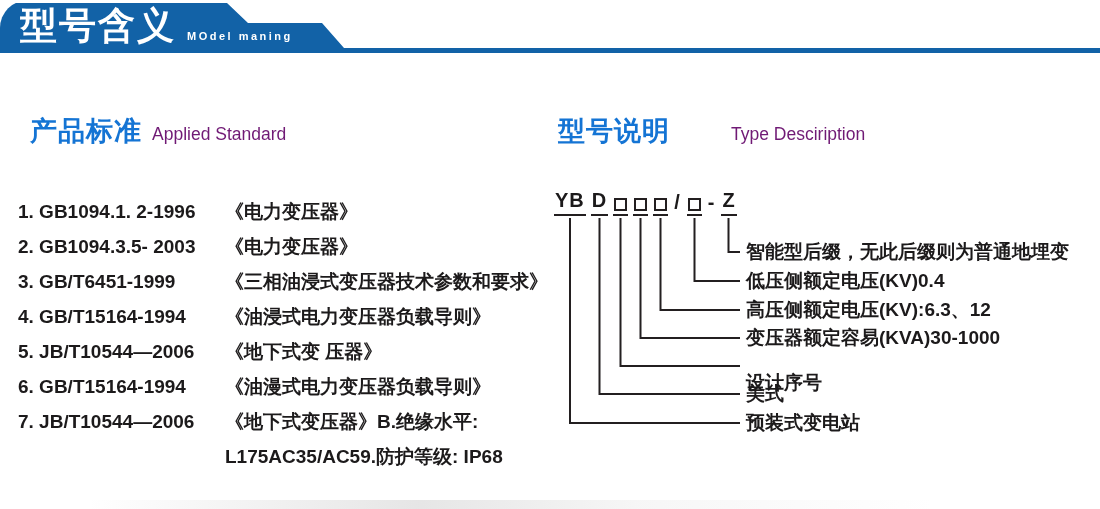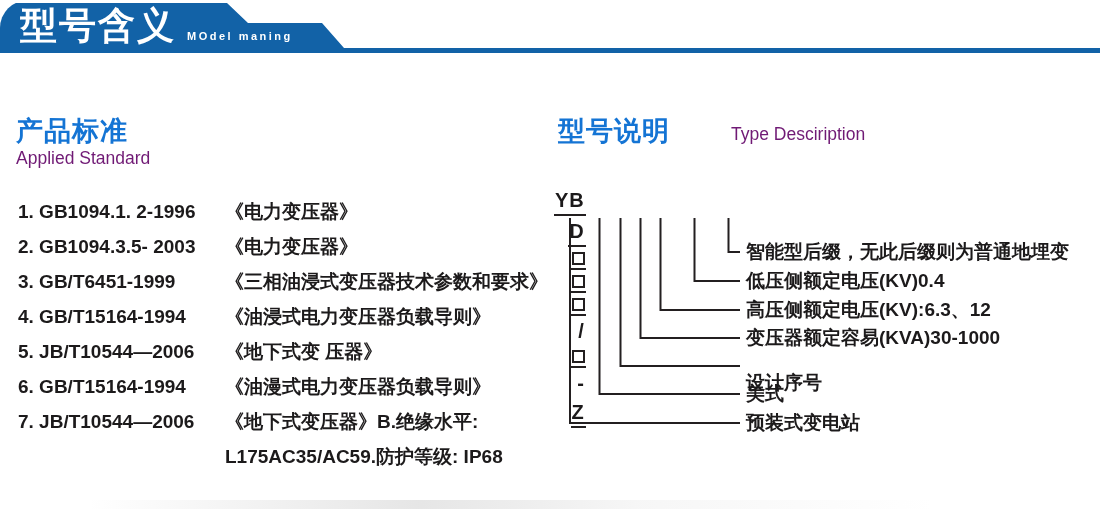--- a/index.html
+++ b/index.html
@@ -18,35 +18,35 @@
   .banner-title-cn{
     position:absolute;left:20px;top:4px;font-size:37px;font-weight:700;color:#fff;
     letter-spacing:2px;line-height:44px;
   }
   .banner-title-en{
     position:absolute;left:187px;top:27px;font-size:11px;font-weight:600;color:#fff;
     letter-spacing:2.5px;line-height:18px;
   }
   
   .sec-head{position:absolute;top:114px;display:flex;align-items:baseline;white-space:nowrap;}
-  .sec-head.left{left:6px;flex-direction:column;}
+  .sec-head.left{left:30px;}
   .sec-head.right{left:558px;gap:44px;}
   .h-cn{font-size:27px;font-weight:700;color:var(--heading-blue);letter-spacing:1px;line-height:34px;}
   .h-en{font-size:17.5px;font-weight:400;color:#701a75;}
   .sec-head.left .h-en{margin-left:10px;}
   .sec-head.right .h-en{margin-left:17px;}
   
   .std-list{position:absolute;left:18px;top:194px;width:530px;}
   .std-row{display:flex;line-height:35px;font-size:19px;font-weight:600;white-space:nowrap;}
   .std-code{width:207px;flex:none;}
   
   .diagram{position:absolute;left:540px;top:185px;width:560px;height:300px;}
   .code-row{
     position:absolute;left:14px;top:5px;display:flex;align-items:flex-end;gap:5px;
-    font-size:20px;font-weight:700;letter-spacing:1px;white-space:nowrap;flex-direction:column;
+    font-size:20px;font-weight:700;letter-spacing:1px;white-space:nowrap;
   }
   .seg{line-height:21px;padding:0 1px 3px 1px;}
   .seg.u{border-bottom:2.5px solid var(--line);}
   .sq-wrap{padding:0 1px 3px 1px;border-bottom:2.5px solid var(--line);display:flex;}
   .sq{display:block;width:13px;height:13px;box-sizing:border-box;border:2.3px solid var(--line);}
   .seg.plain{padding-bottom:3px;}
   .conn-svg{position:absolute;left:0;top:0;}
   .dlabel{
     position:absolute;left:206px;font-size:19px;font-weight:700;line-height:24px;
     white-space:nowrap;color:var(--text);text-align:center;

